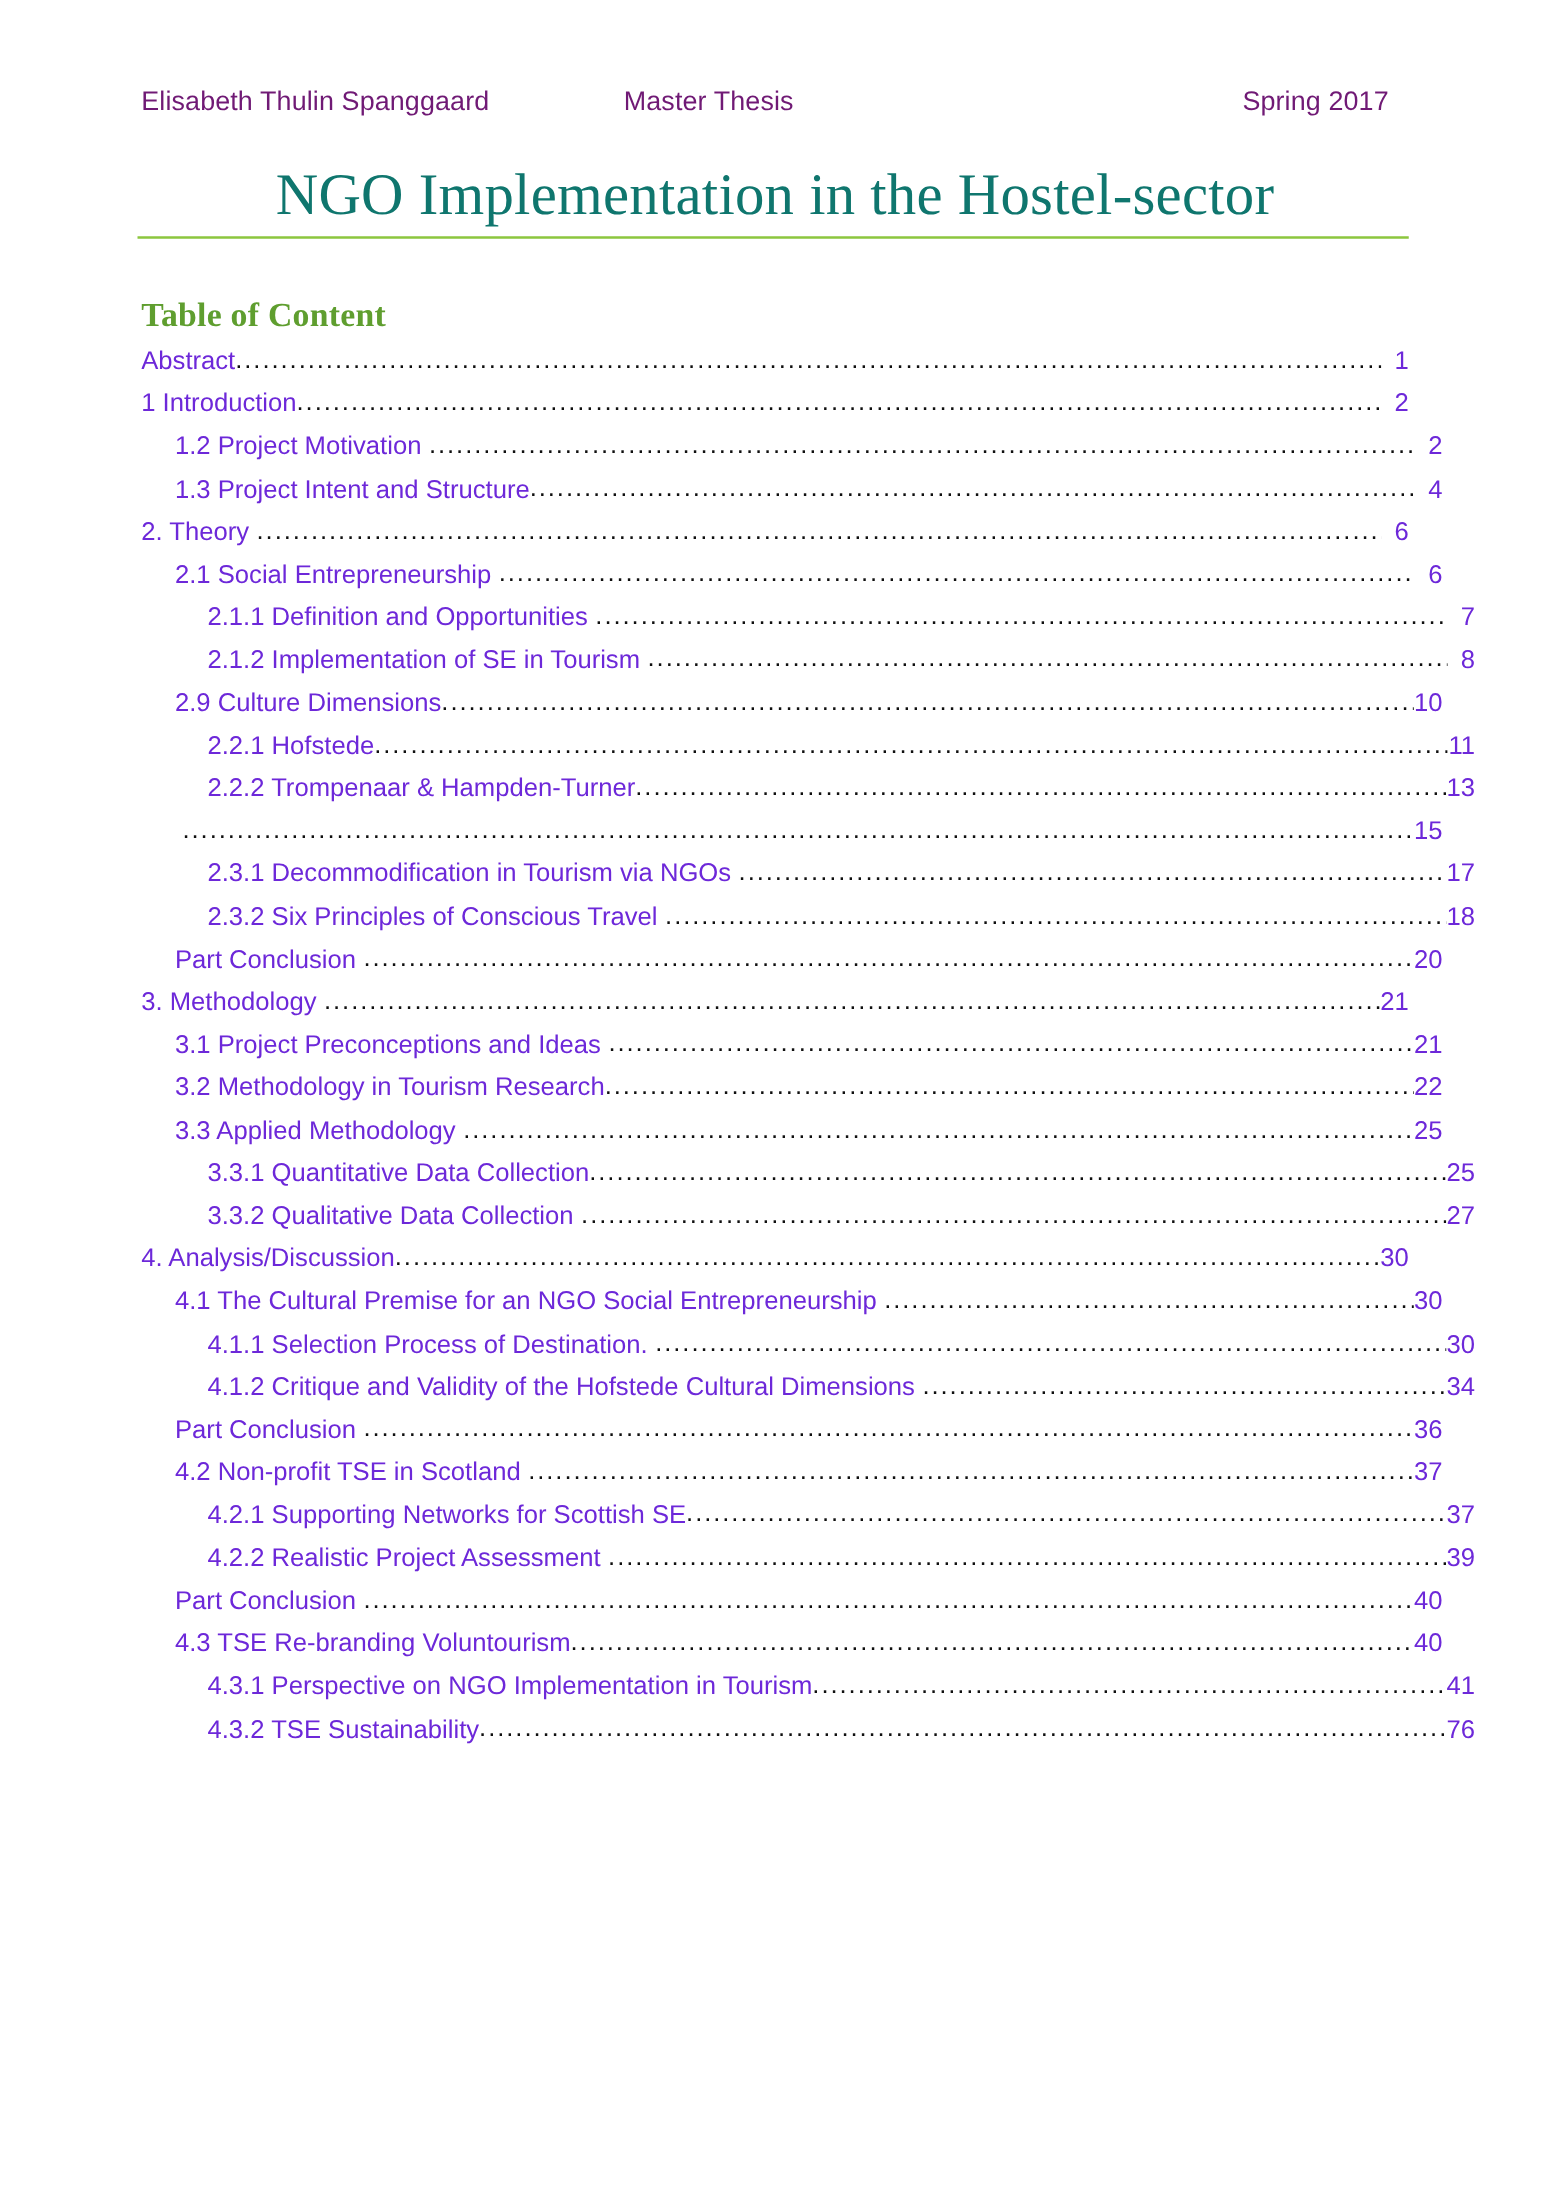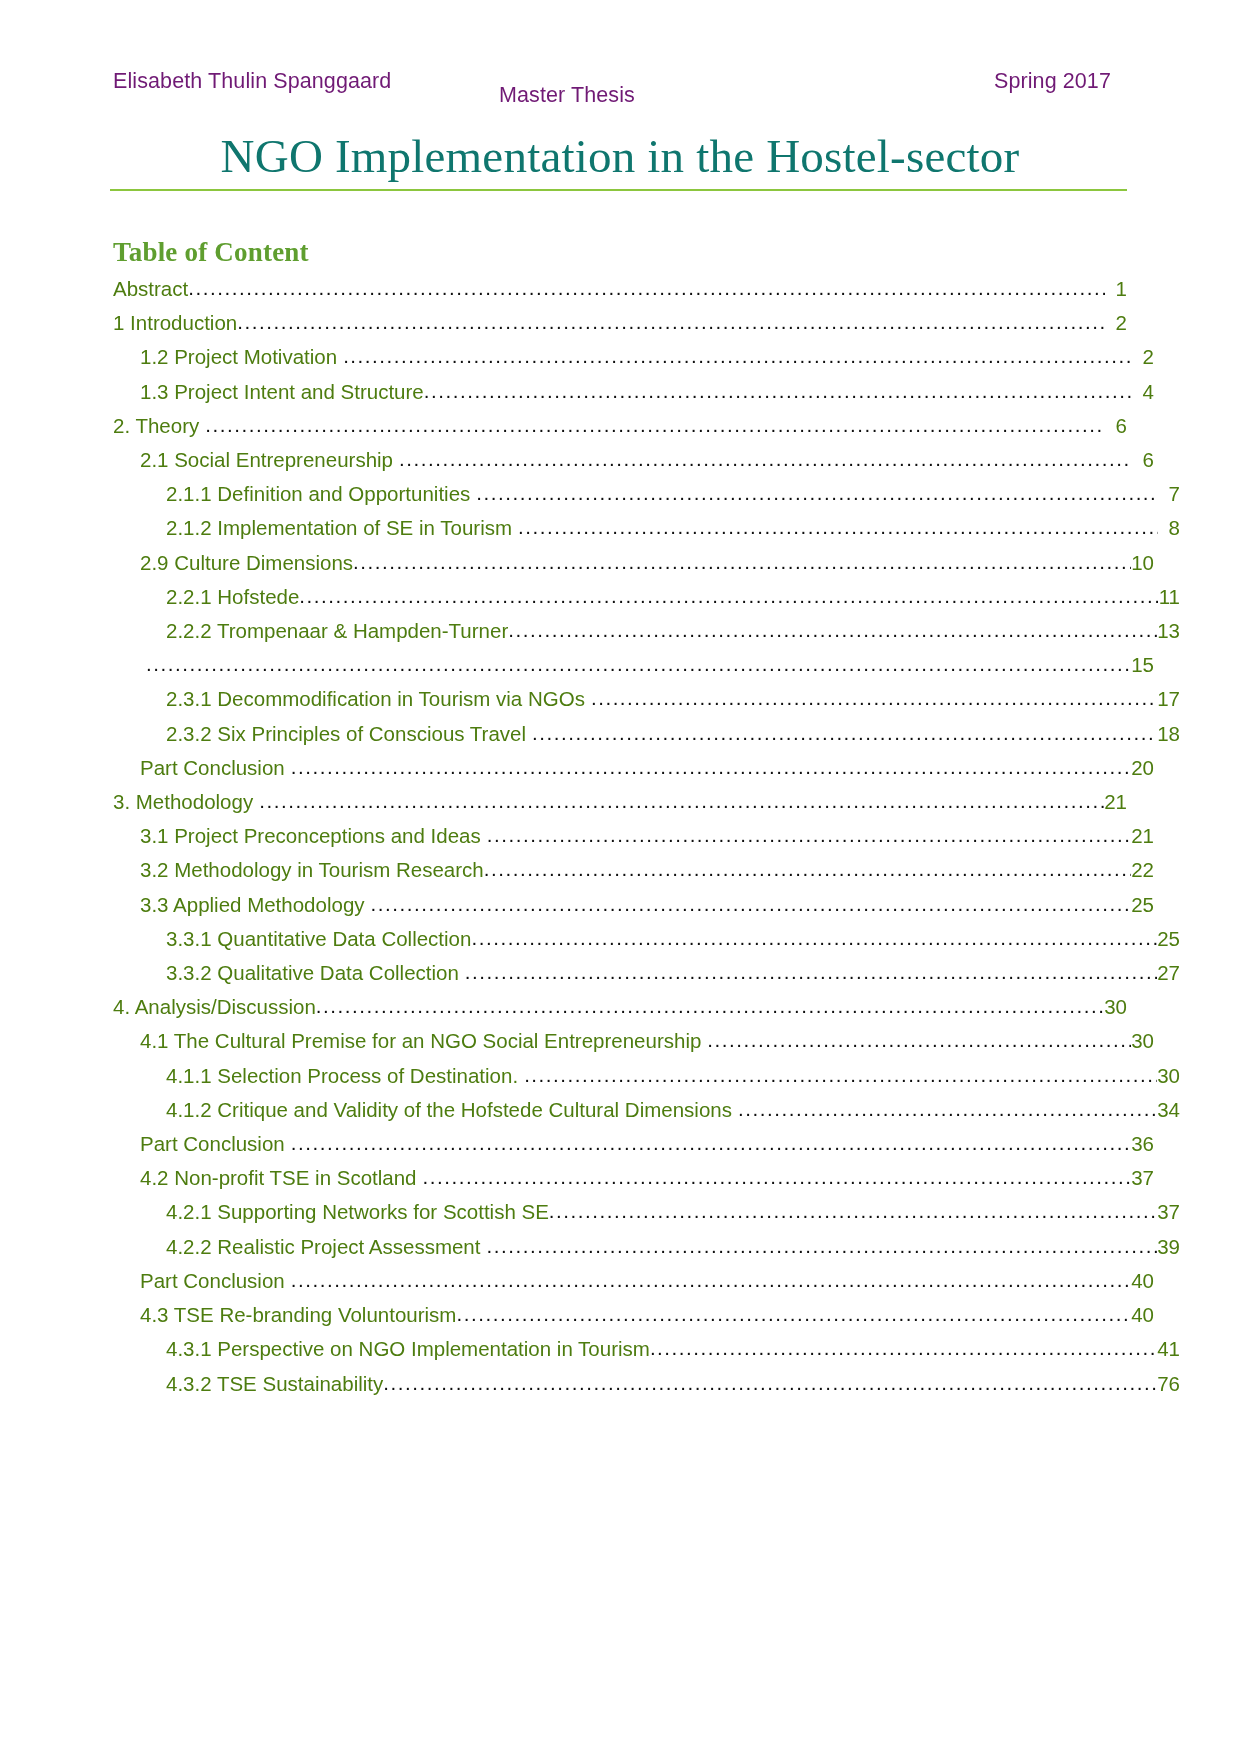--- a/index.html
+++ b/index.html
@@ -38,21 +38,21 @@
   }
   .doc-header .hdr-left {
     position: absolute;
     left: 0;
     top: 0;
     white-space: nowrap;
   }
   .doc-header .hdr-center {
     position: absolute;
     left: 386px;
-    top: 14px;
+    top: 0;
     white-space: nowrap;
   }
   .doc-header .hdr-right {
     position: absolute;
     right: 16px;
     top: 0;
     white-space: nowrap;
   }
 
   
@@ -97,21 +97,21 @@
     left: 113px;
     top: 272px;
     width: 1014px;
   }
   .toc-row {
     display: flex;
     align-items: flex-end;
     width: 100%;
     font-size: 20.5px;
     line-height: 34.2px;
-    color: #4d7c0f;
+    color: #6d28d9;
     white-space: nowrap;
     overflow: hidden;
   }
   .toc-row.lvl0 { padding-left: 0px; }
   .toc-row.lvl1 { padding-left: 27px; }
   .toc-row.lvl2 { padding-left: 53px; }
 
   .toc-label {
     flex: 0 0 auto;
   }

